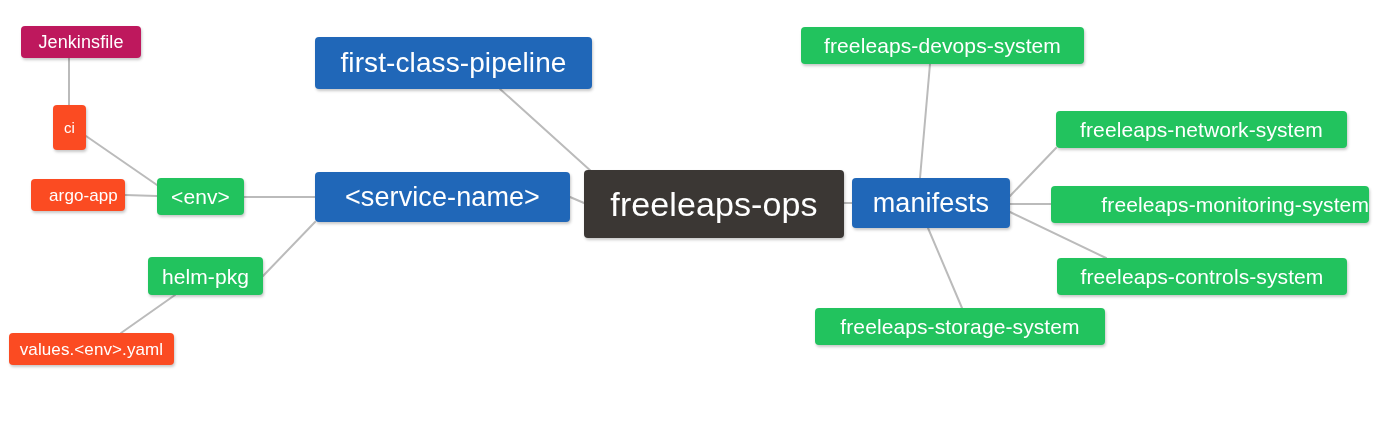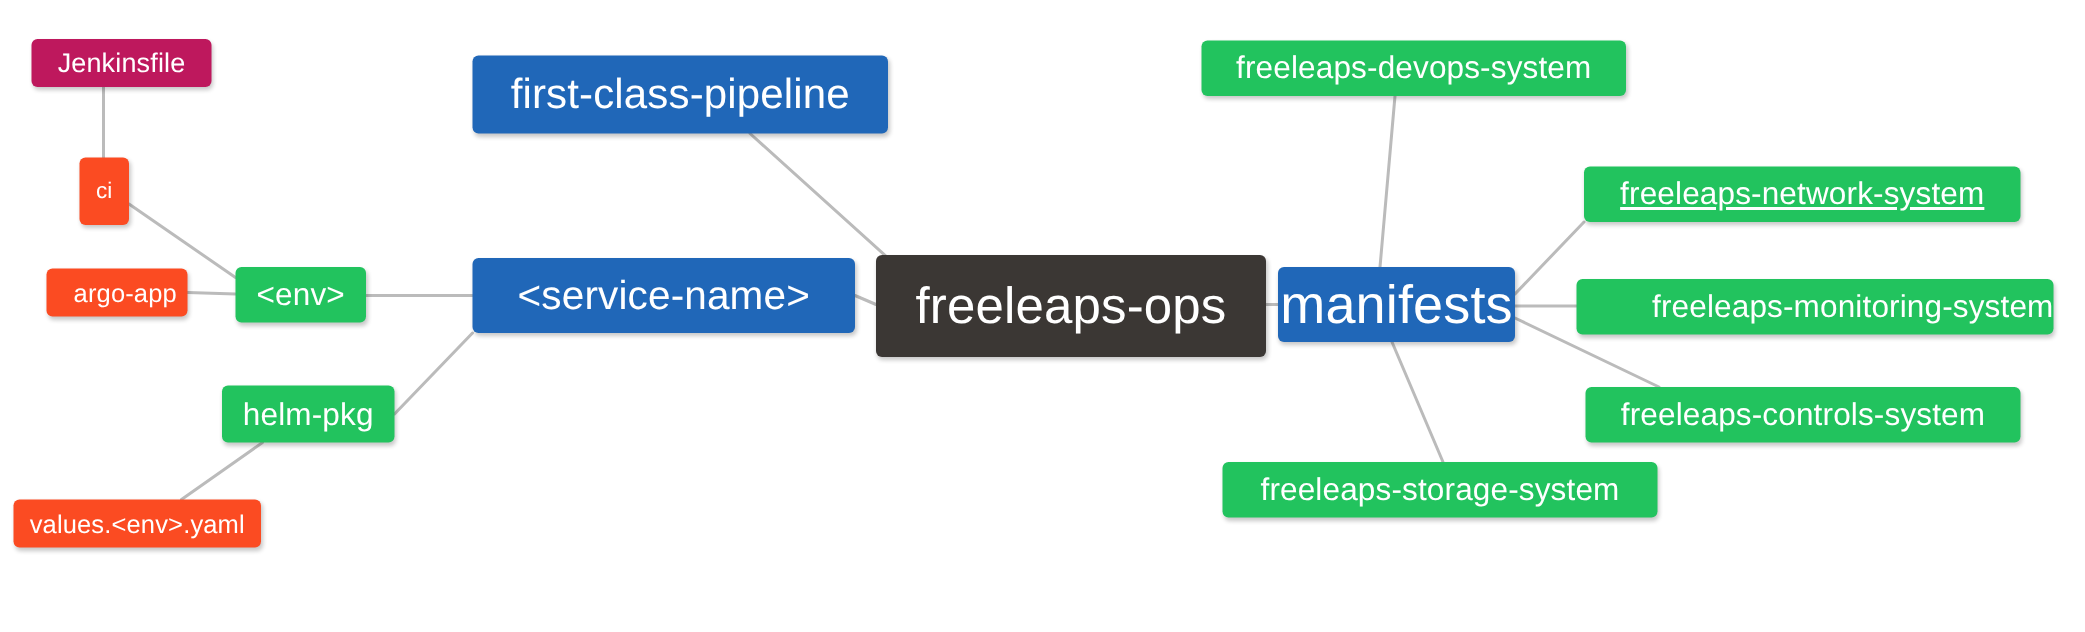--- a/index.html
+++ b/index.html
@@ -68,21 +68,21 @@
   <div id="node-layer">
       <div class="node" style="left: 584px; top: 170px; width: 260px; height: 68px; background: rgb(59, 55, 52); font-size: 34px;">
         <span class="node-label">freeleaps-ops</span>
       </div>
       <div class="node" style="left: 315px; top: 37px; width: 277px; height: 52px; background: rgb(32, 103, 184); font-size: 28px;">
         <span class="node-label">first-class-pipeline</span>
       </div>
       <div class="node" style="left: 315px; top: 172px; width: 255px; height: 50px; background: rgb(32, 103, 184); font-size: 27px;">
         <span class="node-label">&lt;service-name&gt;</span>
       </div>
-      <div class="node" style="left: 852px; top: 178px; width: 158px; height: 50px; background: rgb(32, 103, 184); font-size: 36px;">
+      <div class="node" style="left: 852px; top: 178px; width: 158px; height: 50px; background: rgb(32, 103, 184); font-size: 27px;">
         <span class="node-label">manifests</span>
       </div>
       <div class="node" style="left: 157px; top: 178px; width: 87px; height: 37px; background: rgb(34, 195, 94); font-size: 21px;">
         <span class="node-label">&lt;env&gt;</span>
       </div>
       <div class="node" style="left: 148px; top: 257px; width: 115px; height: 38px; background: rgb(34, 195, 94); font-size: 21px;">
         <span class="node-label">helm-pkg</span>
       </div>
       <div class="node" style="left: 53px; top: 105px; width: 33px; height: 45px; background: rgb(251, 75, 34); font-size: 15px;">
         <span class="node-label">ci</span>
@@ -92,21 +92,21 @@
       </div>
       <div class="node" style="left: 21px; top: 26px; width: 120px; height: 32px; background: #be185d; font-size: 18px;">
         <span class="node-label">Jenkinsfile</span>
       </div>
       <div class="node" style="left: 9px; top: 333px; width: 165px; height: 32px; background: rgb(251, 75, 34); font-size: 17px;">
         <span class="node-label">values.&lt;env&gt;.yaml</span>
       </div>
       <div class="node" style="left: 801px; top: 27px; width: 283px; height: 37px; background: rgb(34, 195, 94); font-size: 21px;">
         <span class="node-label">freeleaps-devops-system</span>
       </div>
-      <div class="node" style="left: 1056px; top: 111px; width: 291px; height: 37px; background: rgb(34, 195, 94); font-size: 21px; text-decoration: underline;">
+      <div class="node" style="left: 1056px; top: 111px; width: 291px; height: 37px; background: rgb(34, 195, 94); font-size: 21px;">
         <span class="node-label">freeleaps-network-system</span>
       </div>
       <div class="node" style="left: 1051px; top: 186px; width: 318px; height: 37px; background: rgb(34, 195, 94); font-size: 21px; justify-content: flex-end;">
         <span class="node-label">freeleaps-monitoring-system</span>
       </div>
       <div class="node" style="left: 1057px; top: 258px; width: 290px; height: 37px; background: rgb(34, 195, 94); font-size: 21px;">
         <span class="node-label">freeleaps-controls-system</span>
       </div>
       <div class="node" style="left: 815px; top: 308px; width: 290px; height: 37px; background: rgb(34, 195, 94); font-size: 21px;">
         <span class="node-label">freeleaps-storage-system</span>

